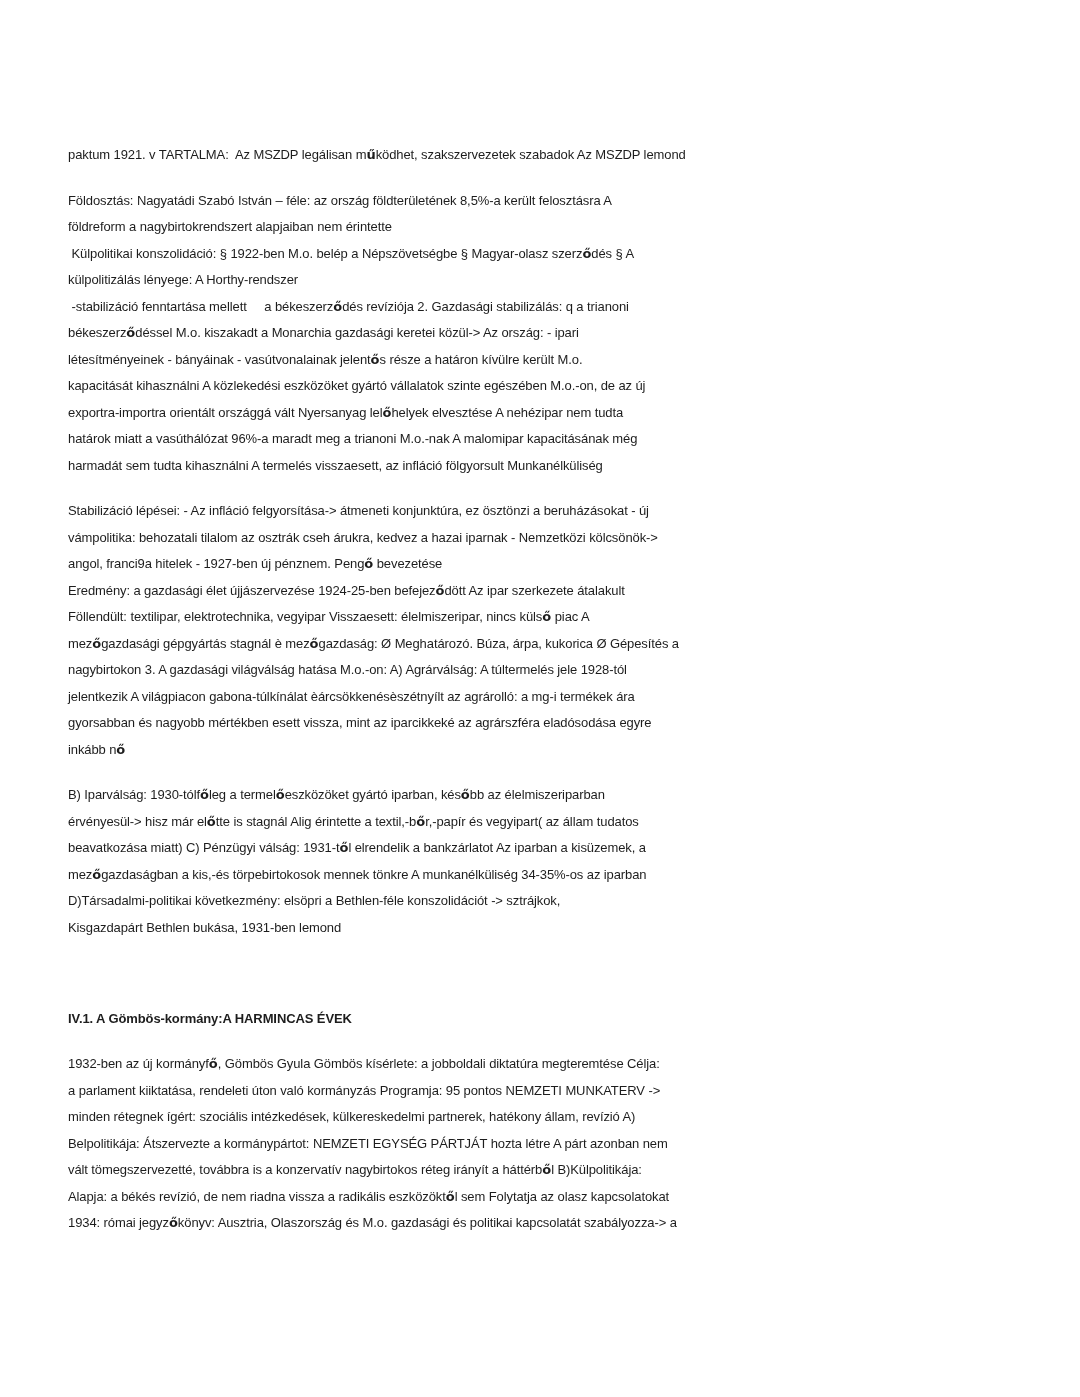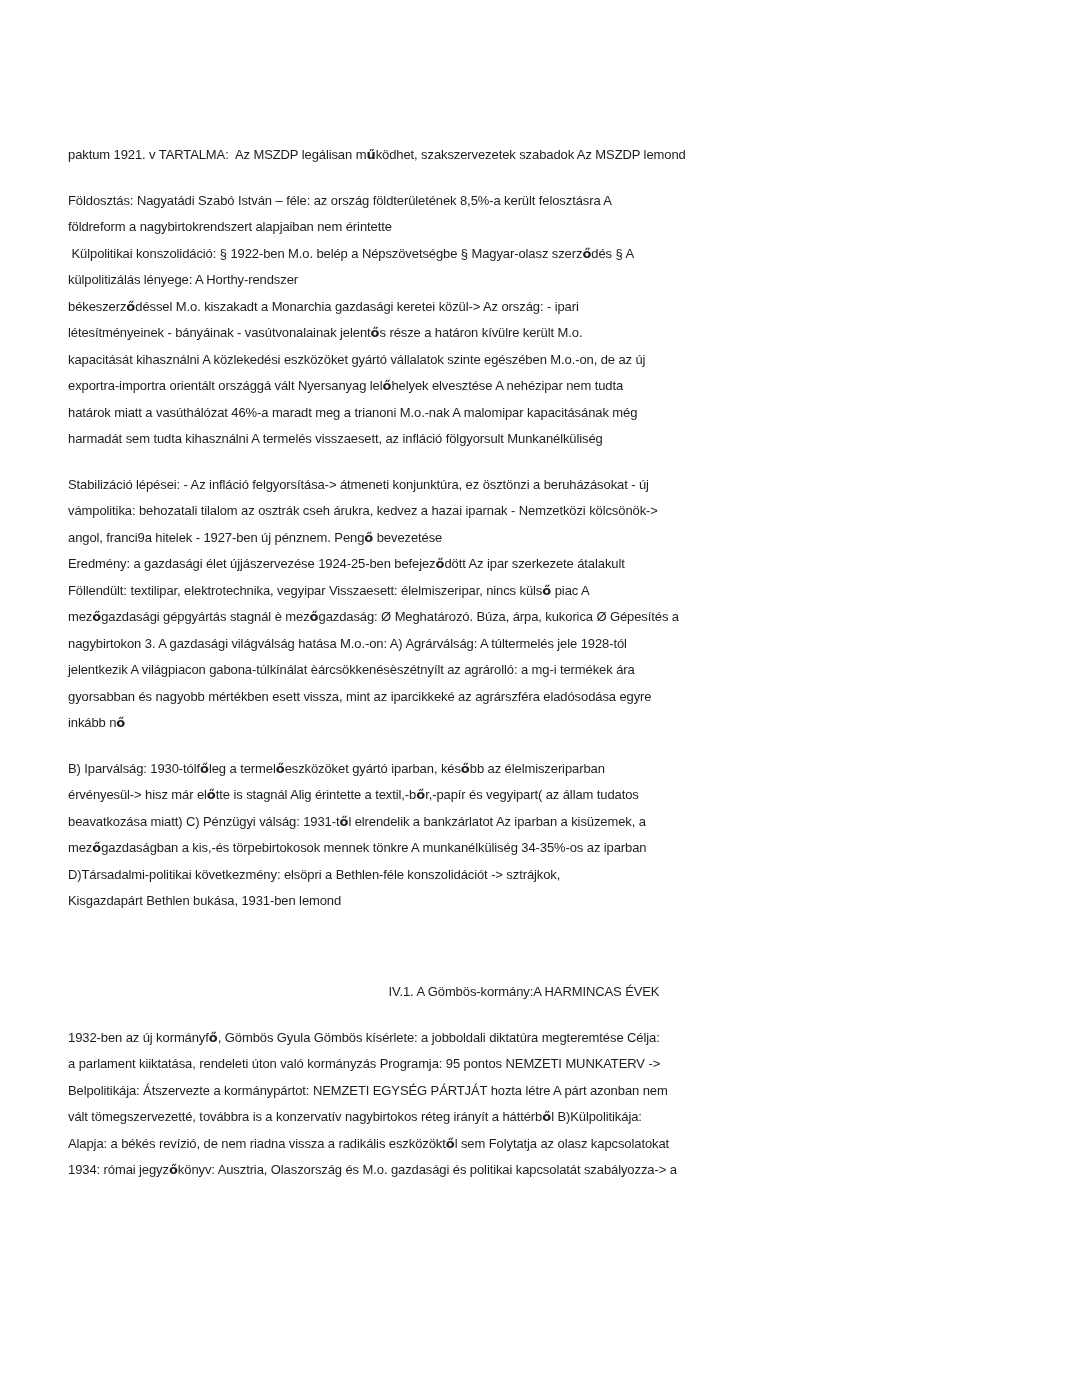--- a/index.html
+++ b/index.html
@@ -26,22 +26,21 @@
   .block.blank {
     margin-bottom: 19px;
   }
   .line {
     white-space: pre;
     line-height: 26.5px;
     min-height: 26.5px;
     letter-spacing: -0.1px;
   }
   .heading .line {
-    font-weight: normal;
-    text-align: center;
+    font-weight: bold;
   }
   
   .subst-glyph {
     font-family: "DejaVu Sans", sans-serif;
     font-weight: bold;
     letter-spacing: 0;
   }
 </style>
 </head>
 <body>
@@ -49,25 +48,26 @@
 <div class="page">
   <div id="doc">
       <div class="block paragraph">
         <div class="line">paktum 1921. v TARTALMA:  Az MSZDP legálisan m<span class="subst-glyph">ű</span>ködhet, szakszervezetek szabadok Az MSZDP lemond</div>
       </div>
       <div class="block paragraph">
         <div class="line">Földosztás: Nagyatádi Szabó István – féle: az ország földterületének 8,5%-a került felosztásra A</div>
         <div class="line">földreform a nagybirtokrendszert alapjaiban nem érintette</div>
         <div class="line"> Külpolitikai konszolidáció: § 1922-ben M.o. belép a Népszövetségbe § Magyar-olasz szerz<span class="subst-glyph">ő</span>dés § A</div>
         <div class="line">külpolitizálás lényege: A Horthy-rendszer</div>
+        <div class="line"> -stabilizáció fenntartása mellett     a békeszerz<span class="subst-glyph">ő</span>dés revíziója 2. Gazdasági stabilizálás: q a trianoni</div>
         <div class="line">békeszerz<span class="subst-glyph">ő</span>déssel M.o. kiszakadt a Monarchia gazdasági keretei közül-&gt; Az ország: - ipari</div>
         <div class="line">létesítményeinek - bányáinak - vasútvonalainak jelent<span class="subst-glyph">ő</span>s része a határon kívülre került M.o.</div>
         <div class="line">kapacitását kihasználni A közlekedési eszközöket gyártó vállalatok szinte egészében M.o.-on, de az új</div>
         <div class="line">exportra-importra orientált országgá vált Nyersanyag lel<span class="subst-glyph">ő</span>helyek elvesztése A nehézipar nem tudta</div>
-        <div class="line">határok miatt a vasúthálózat 46%-a maradt meg a trianoni M.o.-nak A malomipar kapacitásának még</div>
+        <div class="line">határok miatt a vasúthálózat 96%-a maradt meg a trianoni M.o.-nak A malomipar kapacitásának még</div>
         <div class="line">harmadát sem tudta kihasználni A termelés visszaesett, az infláció fölgyorsult Munkanélküliség</div>
       </div>
       <div class="block paragraph">
         <div class="line">Stabilizáció lépései: - Az infláció felgyorsítása-&gt; átmeneti konjunktúra, ez ösztönzi a beruházásokat - új</div>
         <div class="line">vámpolitika: behozatali tilalom az osztrák cseh árukra, kedvez a hazai iparnak - Nemzetközi kölcsönök-&gt;</div>
         <div class="line">angol, franci9a hitelek - 1927-ben új pénznem. Peng<span class="subst-glyph">ő</span> bevezetése</div>
         <div class="line">Eredmény: a gazdasági élet újjászervezése 1924-25-ben befejez<span class="subst-glyph">ő</span>dött Az ipar szerkezete átalakult</div>
         <div class="line">Föllendült: textilipar, elektrotechnika, vegyipar Visszaesett: élelmiszeripar, nincs küls<span class="subst-glyph">ő</span> piac A</div>
         <div class="line">mez<span class="subst-glyph">ő</span>gazdasági gépgyártás stagnál è mez<span class="subst-glyph">ő</span>gazdaság: Ø Meghatározó. Búza, árpa, kukorica Ø Gépesítés a</div>
         <div class="line">nagybirtokon 3. A gazdasági világválság hatása M.o.-on: A) Agrárválság: A túltermelés jele 1928-tól</div>
@@ -85,19 +85,20 @@
       </div>
       <div class="block blank">
         <div class="line"></div>
       </div>
       <div class="block heading">
         <div class="line">IV.1. A Gömbös-kormány:A HARMINCAS ÉVEK</div>
       </div>
       <div class="block paragraph">
         <div class="line">1932-ben az új kormányf<span class="subst-glyph">ő</span>, Gömbös Gyula Gömbös kísérlete: a jobboldali diktatúra megteremtése Célja:</div>
         <div class="line">a parlament kiiktatása, rendeleti úton való kormányzás Programja: 95 pontos NEMZETI MUNKATERV -&gt;</div>
+        <div class="line">minden rétegnek ígért: szociális intézkedések, külkereskedelmi partnerek, hatékony állam, revízió A)</div>
         <div class="line">Belpolitikája: Átszervezte a kormánypártot: NEMZETI EGYSÉG PÁRTJÁT hozta létre A párt azonban nem</div>
         <div class="line">vált tömegszervezetté, továbbra is a konzervatív nagybirtokos réteg irányít a háttérb<span class="subst-glyph">ő</span>l B)Külpolitikája:</div>
         <div class="line">Alapja: a békés revízió, de nem riadna vissza a radikális eszközökt<span class="subst-glyph">ő</span>l sem Folytatja az olasz kapcsolatokat</div>
         <div class="line">1934: római jegyz<span class="subst-glyph">ő</span>könyv: Ausztria, Olaszország és M.o. gazdasági és politikai kapcsolatát szabályozza-&gt; a</div>
       </div>
     </div>
 </div>
 
 </body></html>

